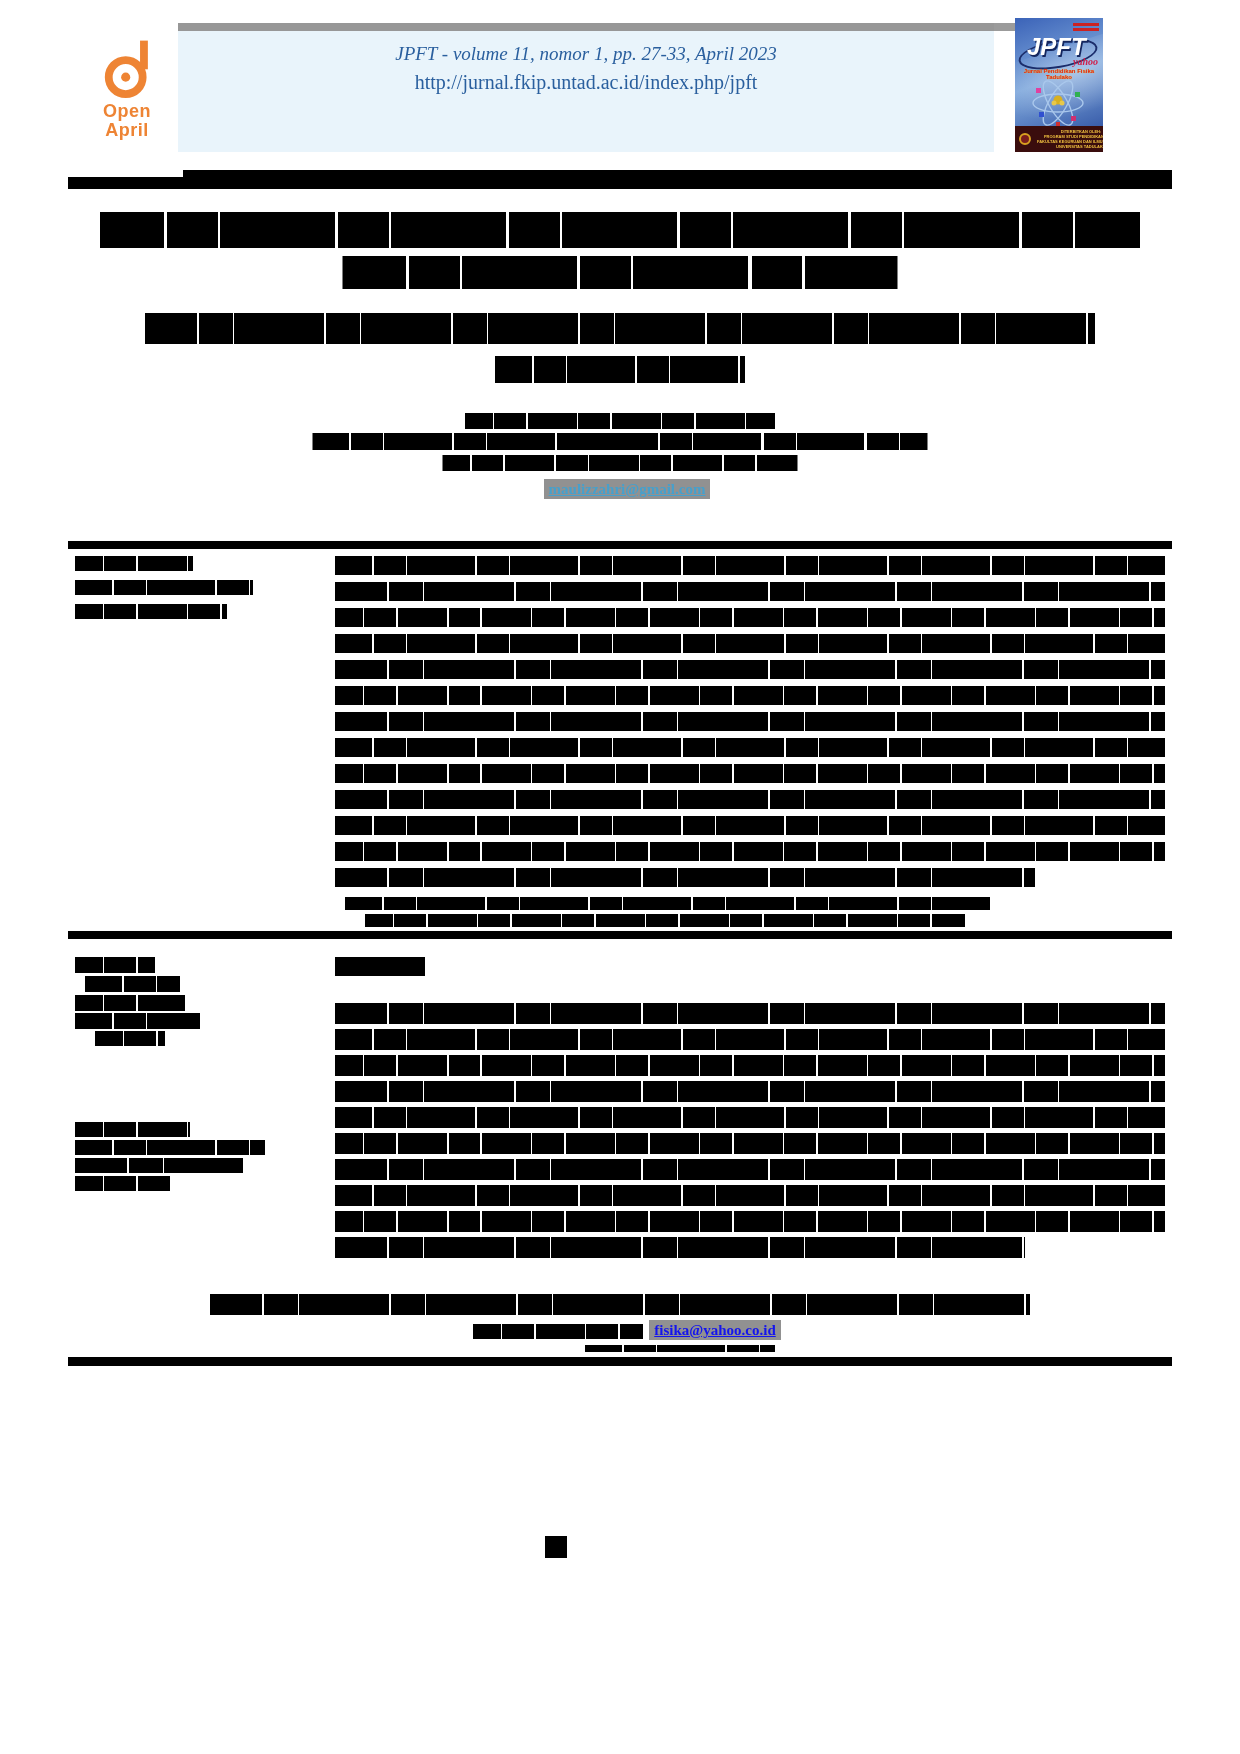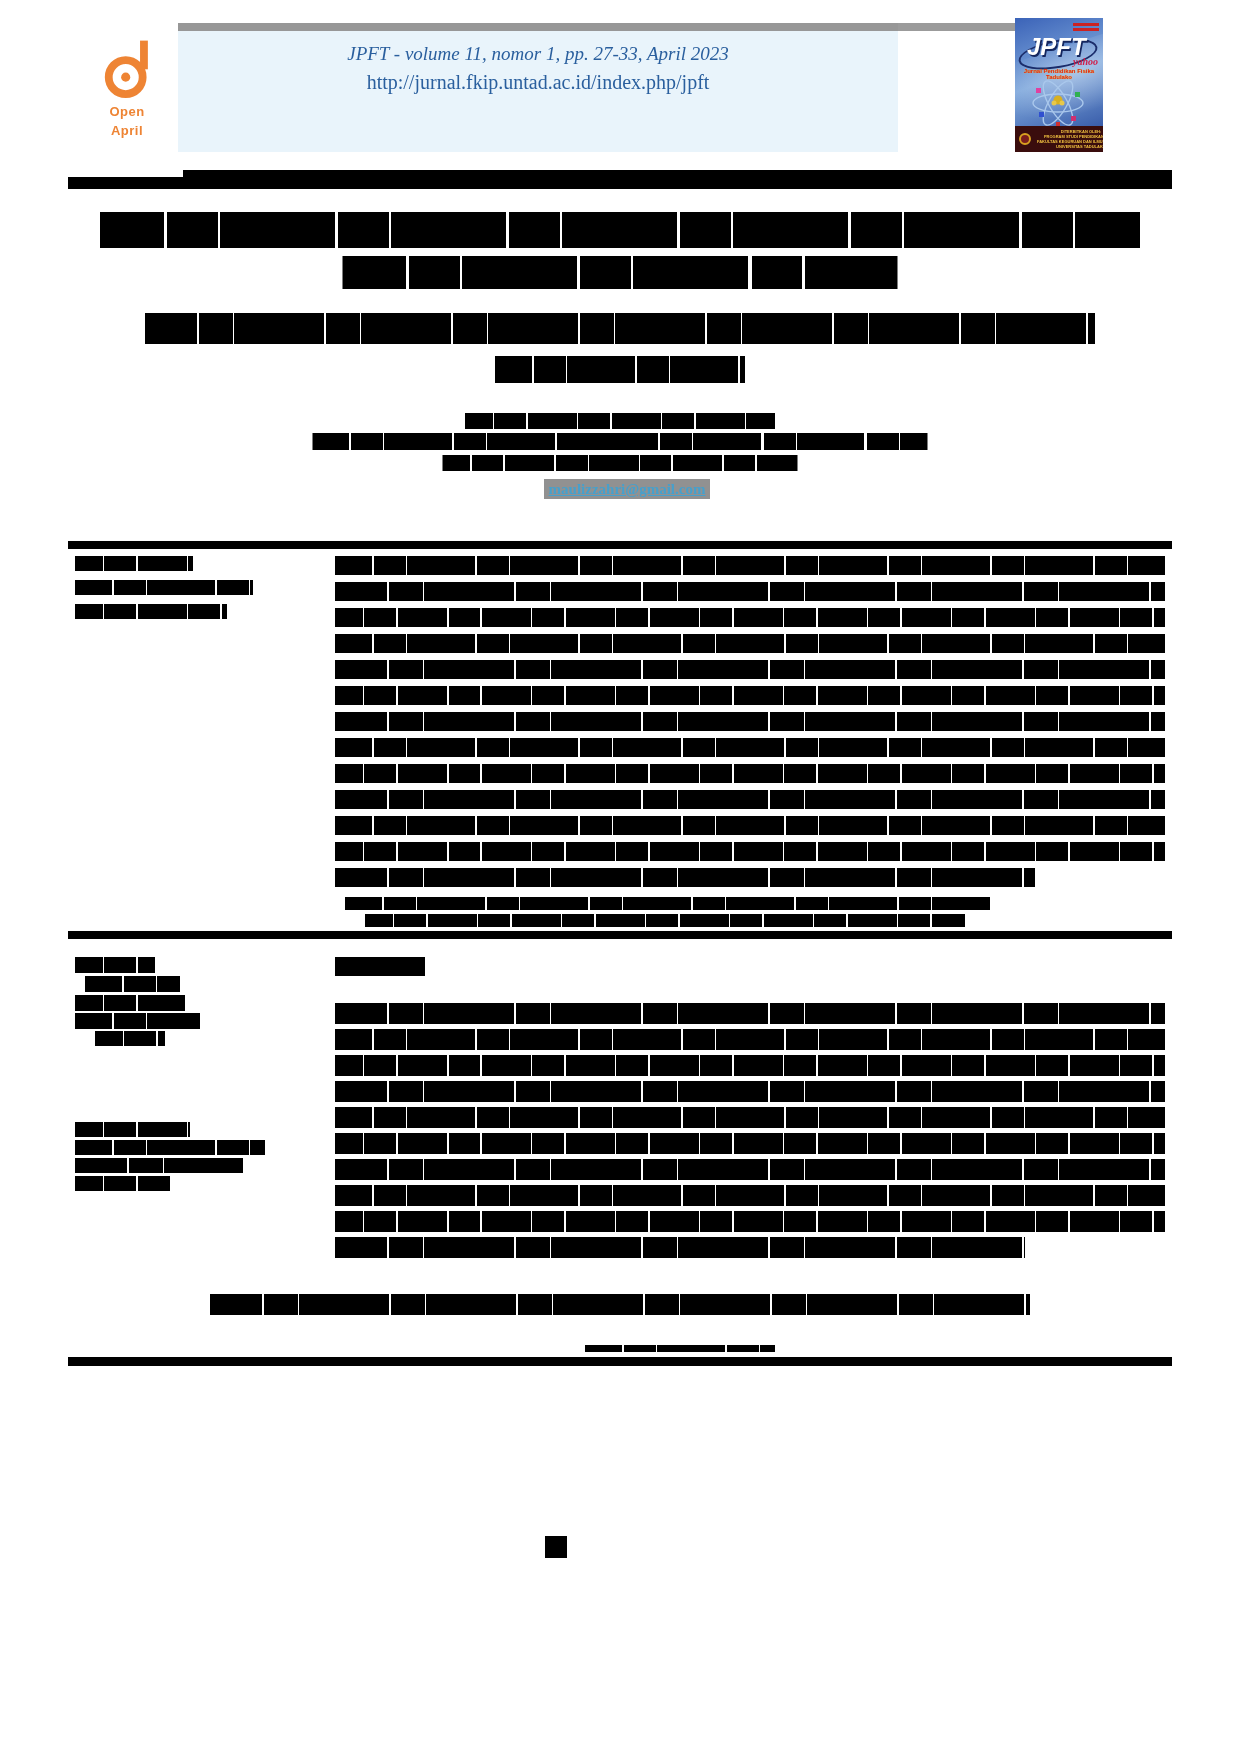--- a/index.html
+++ b/index.html
@@ -1,32 +1,32 @@
 <!DOCTYPE html>
 <html><head>
 <meta charset="utf-8">
 <style>
   html,body{margin:0;padding:0;background:#ffffff;}
   #page{position:relative;width:1240px;height:1754px;background:#ffffff;overflow:hidden;
         font-family:"Liberation Serif",serif;}
 
   
   .top-strip{position:absolute;left:178px;top:23px;width:924px;height:8px;background:#9b9b9b;z-index:1;}
-  .hdr-box{position:absolute;left:178px;top:23px;width:720px;height:129px;box-sizing:border-box;
+  .hdr-box{position:absolute;left:178px;top:23px;width:816px;height:129px;box-sizing:border-box;
            background:#e9f4fb;border-top:8px solid #979797;z-index:2;
            display:flex;flex-direction:column;align-items:center;}
   .issue-line{margin-top:12px;font-size:19px;color:#2a5f9e;font-style:italic;}
   .journal-title{margin-top:7px;font-size:31px;color:#111;letter-spacing:.5px;}
   .journal-url{margin-top:6px;font-size:20px;color:#2a5f9e;}
 
   
   .oa{position:absolute;left:85px;top:38px;width:84px;height:108px;z-index:2;
       display:flex;flex-direction:column;align-items:center;color:#ee8434;
       font-family:"Liberation Sans",sans-serif;font-weight:bold;}
-  .oa-word{font-size:13px;line-height:19px;letter-spacing:.5px;}
+  .oa-word{font-size:18px;line-height:19px;letter-spacing:.5px;}
 
   
   .cover{position:absolute;left:1015px;top:18px;width:88px;height:134px;z-index:3;overflow:hidden;
          background:linear-gradient(160deg,#3b63b8 0%,#7fa8dc 45%,#1d3f96 100%);}
   .cover .sheen{position:absolute;left:-20px;top:30px;width:140px;height:70px;
          background:radial-gradient(ellipse at 60% 40%,rgba(255,255,255,.35),rgba(255,255,255,0) 70%);
          transform:rotate(-18deg);}
   .issn-bars{position:absolute;top:5px;right:4px;}
   .issn-bars div{width:26px;height:3px;background:#cc2222;margin-bottom:2px;}
   .cover-jpft{position:absolute;left:12px;top:15px;font-size:24px;font-weight:bold;font-style:italic;
@@ -186,19 +186,22 @@
   <div class="rd p2" style="left:335px;top:1081px;width:830px;height:21px;"></div>
   <div class="rd p1" style="left:335px;top:1107px;width:830px;height:21px;"></div>
   <div class="rd p3" style="left:335px;top:1133px;width:830px;height:21px;"></div>
   <div class="rd p2" style="left:335px;top:1159px;width:830px;height:21px;"></div>
   <div class="rd p1" style="left:335px;top:1185px;width:830px;height:21px;"></div>
   <div class="rd p3" style="left:335px;top:1211px;width:830px;height:21px;"></div>
   <div class="rd p2" style="left:335px;top:1237px;width:690px;height:21px;"></div>
 
   <div class="rd p2 cen" style="top:1294px;width:820px;height:21px;"></div>
 
+  <div class="email-wrap" style="top:1320px;">
+    <span class="rd p3 inline-bar" style="position:static;width:170px;"></span><span class="hl"><a class="mail2">fisika@yahoo.co.id</a></span>
+  </div>
   <div class="rd p1" style="left:585px;top:1345px;width:190px;height:7px;"></div>
 
   <div class="rule" style="left:68px;top:1357px;width:1104px;height:9px;"></div>
 
   <div class="rd" style="left:545px;top:1536px;width:22px;height:22px;"></div>
 
 </div>
 
 </body></html>

